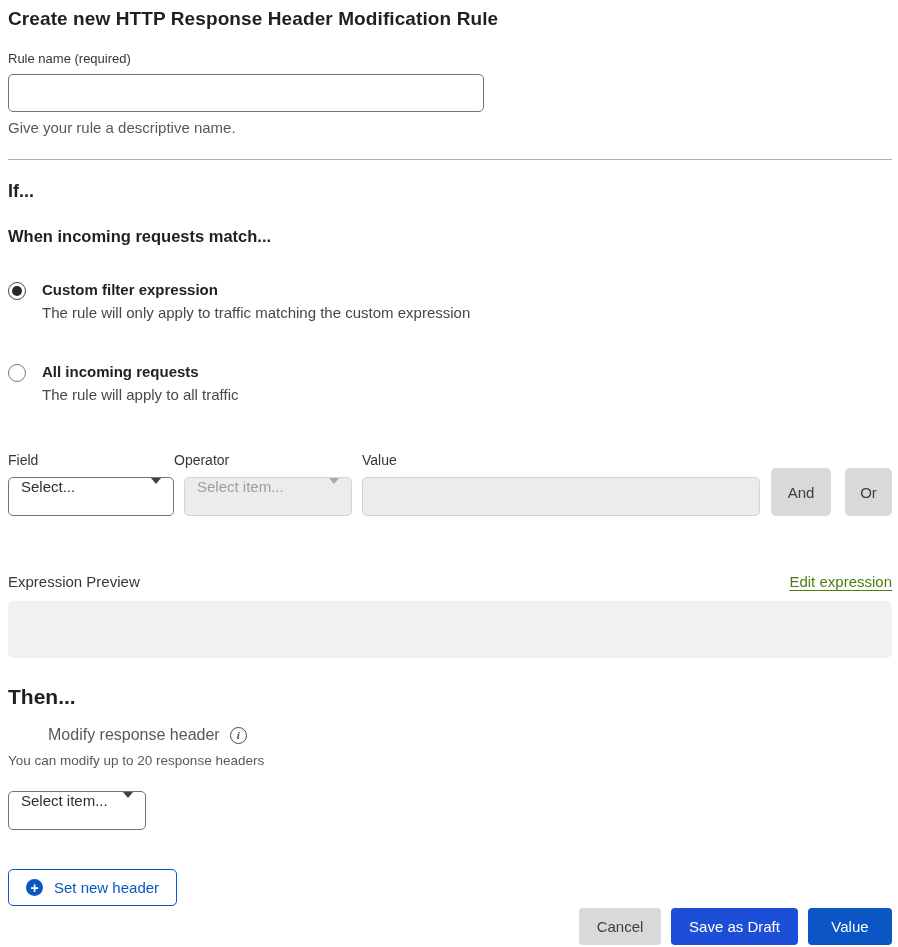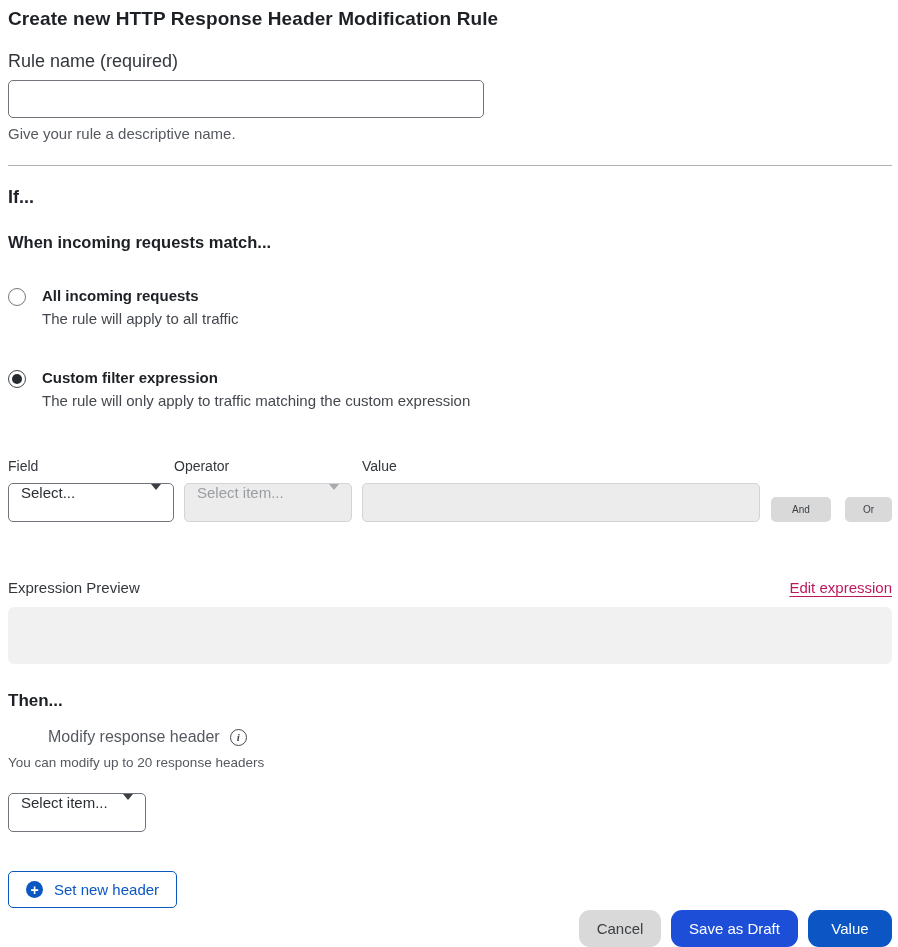--- a/index.html
+++ b/index.html
@@ -9,21 +9,21 @@
     height: 947px;
     font-family: "Liberation Sans", "DejaVu Sans", sans-serif;
     color: #1f2226;
     position: relative;
     overflow: hidden;
   }
   .page { padding: 8px 6px 12px 8px; }
 
   
   .page-title { font-size: 19px; font-weight: 700; color: #1d2025; letter-spacing: 0.1px; }
-  .field-label { font-size: 18px; color: #33373c; margin-top: 21px; }
+  .field-label { font-size: 13px; color: #33373c; margin-top: 21px; }
   .helper-text { font-size: 15px; color: #55595f; margin-top: 7px; }
   .section-heading { font-size: 18px; font-weight: 700; color: #1d2025; }
   .sub-heading { font-size: 16.5px; font-weight: 700; color: #1d2025; }
 
   
   .rule-name-input {
     margin-top: 8px; width: 476px; height: 38px;
     border: 1px solid #70757b; border-radius: 5px;
     font-size: 15px; padding: 0 10px; color: #1f2226; background: #fff;
     font-family: inherit; outline: none; display: block;
@@ -70,34 +70,34 @@
   }
   .select-box.disabled .caret { border-top-color: #a6aaaf; }
   .field-select { width: 166px; }
   .operator-select { width: 168px; margin-left: 10px; }
   .value-col { margin-left: 10px; flex: 1; }
   .value-input {
     width: 100%; background: #ececec; border: 1px solid #d2d4d7; color: #2b2e33;
     font-family: inherit; outline: none;
   }
   .and-btn, .or-btn {
-    height: 25px; border: none; border-radius: 5px; background: #d9d9d9;
-    color: #3c4045; font-size: 10px; font-family: inherit; cursor: pointer;
+    height: 48px; border: none; border-radius: 5px; background: #d9d9d9;
+    color: #3c4045; font-size: 15px; font-family: inherit; cursor: pointer;
   }
   .and-btn { width: 60px; margin-left: 11px; }
   .or-btn { width: 47px; margin-left: 14px; }
 
   
   .preview-header { display: flex; justify-content: space-between; align-items: flex-end; margin-top: 57px; }
   .preview-label { font-size: 15px; color: #33373c; }
-  .edit-link { font-size: 15px; color: #be185d; text-decoration: underline; text-underline-offset: 3px; cursor: pointer; }
+  .edit-link { font-size: 15px; color: #4d7c0f; text-decoration: underline; text-underline-offset: 3px; cursor: pointer; }
   .preview-box { margin-top: 11px; height: 57px; background: #f1f1f2; border-radius: 6px; font-size: 14px; color: #44484e; padding: 8px 12px; }
 
   
-  .then-heading { margin-top: 27px; font-size: 17px; }
+  .then-heading { margin-top: 27px; font-size: 21px; }
   .modify-row { display: flex; align-items: center; margin-top: 17px; margin-left: 40px; }
   .modify-label { font-size: 16px; color: #55595f; }
   .info-icon {
     width: 17px; height: 17px; border: 1.2px solid #44484e; border-radius: 50%;
     display: inline-flex; align-items: center; justify-content: center;
     font-size: 11px; color: #44484e; margin-left: 10px;
     font-family: "Liberation Serif", serif; font-style: italic; font-weight: 700;
     cursor: default;
   }
   .modify-helper { font-size: 13.5px; color: #55595f; margin-top: 9px; }
@@ -112,21 +112,21 @@
   }
   .plus-icon {
     width: 17px; height: 17px; border-radius: 50%; background: #0b57c2;
     color: #fff; display: inline-flex; align-items: center; justify-content: center;
     font-size: 14px; line-height: 1; margin-right: 11px; font-weight: 700;
   }
 
   
   .footer-row { display: flex; justify-content: flex-end; align-items: center; margin-top: 2px; }
   .footer-row button {
-    height: 37px; border: none; border-radius: 11px; font-size: 15px;
+    height: 37px; border: none; border-radius: 4px; font-size: 15px;
     font-family: inherit; cursor: pointer;
   }
   .cancel-btn { width: 82px; background: #d9d9d9; color: #3c4045; margin-right: 10px; }
   .save-draft-btn { width: 127px; background: #1d4ed8; color: #ffffff; margin-right: 10px; }
   .deploy-btn { width: 84px; background: #0b55c4; color: #ffffff; }
 </style>
 </head>
 <body>
 
 <div class="page">
@@ -136,32 +136,32 @@
   <div class="field-label">Rule name (required)</div>
   <input class="rule-name-input" type="text" value="" style="">
   <div class="helper-text">Give your rule a descriptive name.</div>
 
   <hr class="divider">
 
   <h2 class="section-heading if-heading">If...</h2>
   <h3 class="sub-heading match-subheading">When incoming requests match...</h3>
 
   <div class="radio-option">
+    <span class="radio-circle checked"></span>
+    <span class="radio-texts">
+      <div class="radio-label">Custom filter expression</div>
+      <div class="radio-desc">The rule will only apply to traffic matching the custom expression</div>
+    </span>
+  </div>
+
+  <div class="radio-option">
     <span class="radio-circle"></span>
     <span class="radio-texts">
       <div class="radio-label">All incoming requests</div>
       <div class="radio-desc">The rule will apply to all traffic</div>
-    </span>
-  </div>
-
-  <div class="radio-option">
-    <span class="radio-circle checked"></span>
-    <span class="radio-texts">
-      <div class="radio-label">Custom filter expression</div>
-      <div class="radio-desc">The rule will only apply to traffic matching the custom expression</div>
     </span>
   </div>
 
   <div class="builder-row">
     <div class="builder-col">
       <div class="col-label">Field</div>
       <div class="control select-box field-select">
         <span>Select...</span>
         <span class="caret"></span>
       </div>

